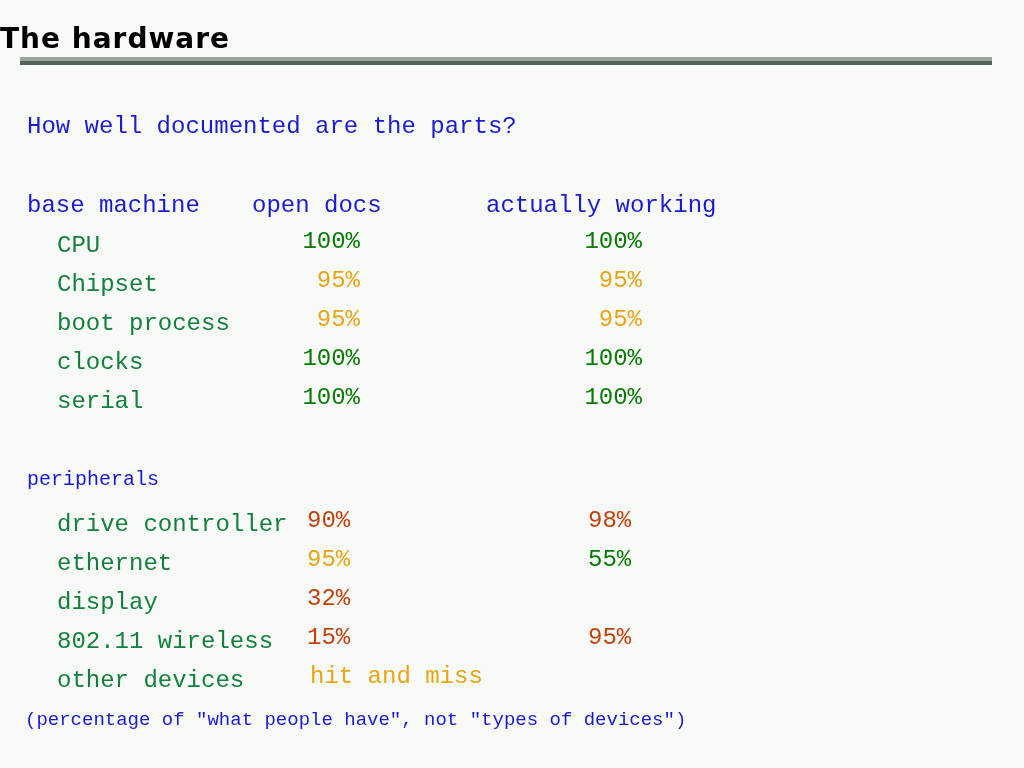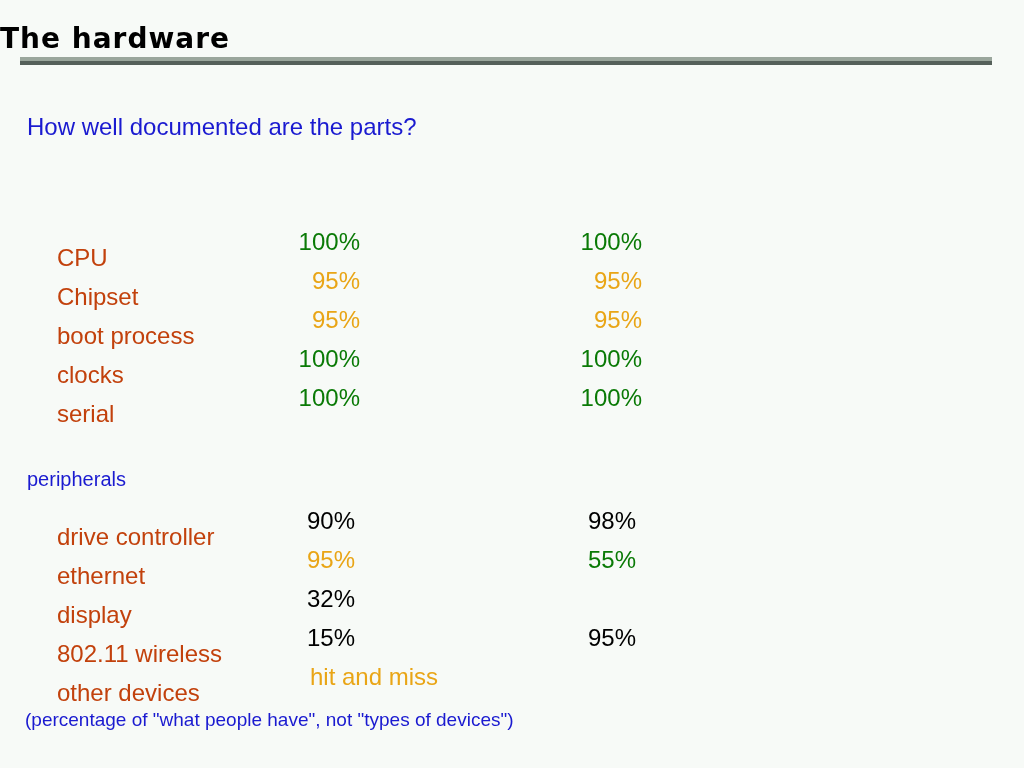--- a/index.html
+++ b/index.html
@@ -47,21 +47,21 @@
     background: #55605a;
   }
 
   
   .slide-body {
     position: absolute;
     left: 0;
     top: 0;
     width: 912px;
     height: 768px;
-    font-family: Liberation Sans, sans-serif;
+    font-family: Liberation Mono, monospace;
   }
 
   .question {
     position: absolute;
     left: 27px;
     top: 113px;
     font-size: 24px;
     color: #1a1ad0;
     white-space: nowrap;
   }
@@ -94,22 +94,22 @@
     position: absolute;
     left: 0;
     width: 1024px;
     height: 32px;
     font-size: 24px;
     white-space: nowrap;
   }
   .row .cell-label {
     position: absolute;
     left: 57px;
-    top: 16px;
-    color: #c2410c;
+    top: 4px;
+    color: #15803d;
     white-space: nowrap;
   }
   
   .row .cell-docs-right {
     position: absolute;
     right: 664px;
     top: 0;
     text-align: right;
     white-space: nowrap;
   }
@@ -136,21 +136,21 @@
   .row .cell-work-left.nudge {
     left: 572px;
     margin-left: 16px;
   }
   .row .cell-docs-left.nudge {
     left: 310px;
   }
 
   .val-green  { color: #0a7a06; }
   .val-orange { color: #e9a516; }
-  .val-red    { color: #000000; }
+  .val-red    { color: #c2410c; }
 
   .footnote {
     position: absolute;
     left: 25px;
     top: 709px;
     font-size: 19px;
     color: #1a1ad0;
     white-space: nowrap;
   }
 </style>
@@ -161,20 +161,25 @@
 
 <div class="title-rule">
   <div class="rule-top"></div>
   <div class="rule-bottom"></div>
 </div>
 
 <div class="slide-body">
 
   <div class="question">How well documented are the parts?</div>
 
+  <div class="col-headers">
+    <span class="h-group">base machine</span>
+    <span class="h-docs">open docs</span>
+    <span class="h-work">actually working</span>
+  </div>
 
   <div class="row" style="top:228px">
     <span class="cell-label">CPU</span>
     <span class="cell-docs-right val-green">100%</span>
     <span class="cell-work-right val-green">100%</span>
   </div>
 
   <div class="row" style="top:267px">
     <span class="cell-label">Chipset</span>
     <span class="cell-docs-right val-orange">95%</span>

